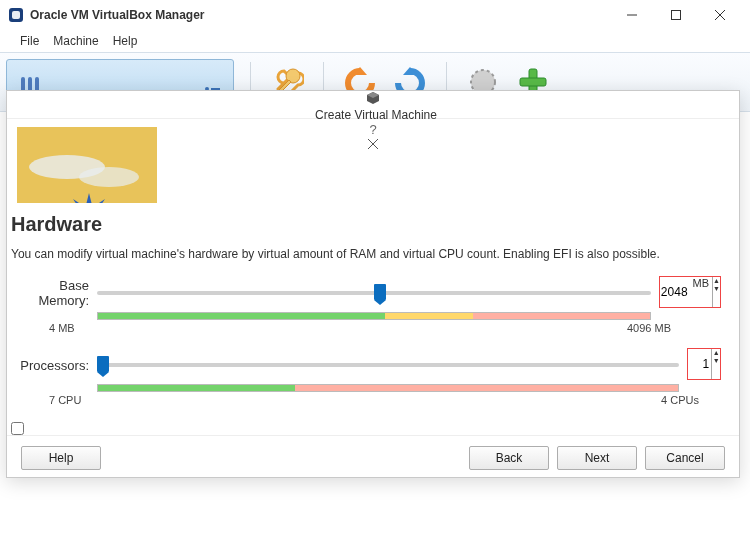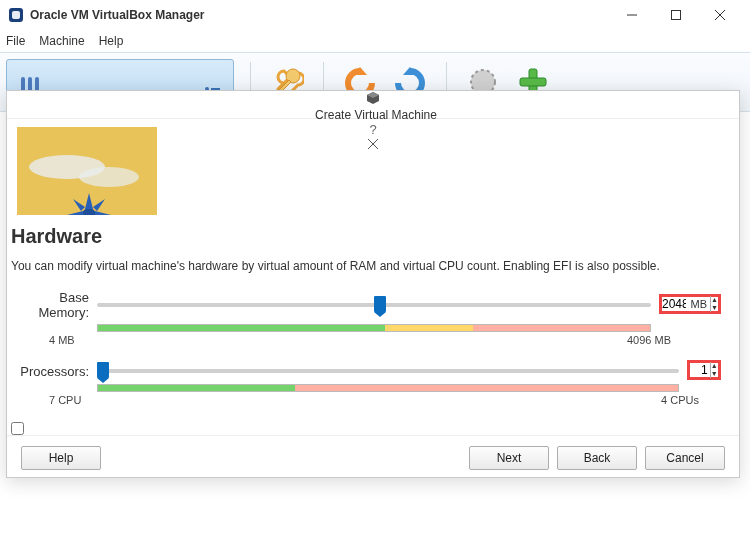--- a/index.html
+++ b/index.html
@@ -3,21 +3,21 @@
 <meta charset="utf-8">
 <style>
 * { box-sizing: border-box; margin: 0; padding: 0; }
 body { font-family: "Segoe UI", Tahoma, sans-serif; font-size: 12px; background: #fff; width: 750px; height: 550px; overflow: hidden; }
 
 
 .titlebar { height: 30px; display: flex; align-items: center; padding: 0 8px; background: #fff; }
 .titlebar .logo { width: 16px; height: 16px; margin-right: 6px; }
 .titlebar .title { flex: 1; font-size: 12px; color: #333; font-weight: bold; }
 .titlebar .winbtn { width: 44px; height: 30px; display: flex; align-items: center; justify-content: center; color: #555; }
-.menubar { height: 22px; display: flex; align-items: center; padding: 0 6px; background: #fff; font-size: 12px; color: #333; gap: 14px; }
+.menubar { height: 22px; display: flex; align-items: center; padding: 0 6px; background: #fff; font-size: 12px; color: #333; gap: 14px; margin-left: 14px; }
 .menubar span { cursor: default; }
 
 .toolbar { height: 60px; background: linear-gradient(#fafcff,#eef3f8); border-top: 1px solid #d6e0ea; border-bottom: 1px solid #d6e0ea; display: flex; align-items: center; padding: 0 6px; gap: 10px; }
 .tools-panel { width: 228px; height: 46px; background: linear-gradient(#d7eaf9,#bfddf3); border: 1px solid #8fb7d8; border-radius: 3px; display: flex; align-items: flex-end; padding: 0 10px; }
 .tools-panel .wrench { margin-right: 8px; }
 .tools-panel .label { font-weight: bold; font-size: 13px; flex: 1; }
 .tools-panel .mini { display: flex; gap: 2px; }
 .toolbar .sep { width: 1px; height: 40px; background: #d0d8e0; margin: 0 6px; }
 .iconbtn { width: 40px; height: 40px; display: flex; align-items: center; justify-content: center; }
 
@@ -40,21 +40,21 @@
 .row .track .rail { position: absolute; top: 7px; left: 0; right: 0; height: 4px; background: #d0d0d0; border-radius: 2px; }
 .row .track .thumb { position: absolute; top: 0; width: 12px; height: 16px; background: #0b6dbf; border-radius: 1px; }
 .row .track .thumb:after { content: ""; position: absolute; bottom: -5px; left: 0; width: 0; height: 0; border-left: 6px solid transparent; border-right: 6px solid transparent; border-top: 5px solid #0b6dbf; }
 
 .colorbar { height: 8px; margin: 4px 0 2px 86px; display: flex; border: 1px solid #bbb; }
 .colorbar .seg { height: 100%; }
 .rangelabels { display: flex; margin-left: 38px; font-size: 11px; color: #444; }
 .rangelabels .min { flex: 1; }
 .rangelabels .max { }
 
-.numinput { width: 62px; height: 20px; border: 3px solid #ef4444; display: flex; align-items: center; }
+.numinput { width: 62px; height: 32px; border: 1px solid #ef4444; display: flex; }
 .numinput input { border: none; width: 100%; text-align: right; font-size: 12px; padding-right: 2px; outline: none; }
 .numinput .unit { font-size: 11px; padding: 0 3px; color: #333; }
 .numinput .spin { width: 12px; display: flex; flex-direction: column; font-size: 7px; line-height: 8px; text-align: center; color: #333; border-left: 1px solid #aaa; }
 
 .numinput.small { width: 34px; }
 
 .chk { display: flex; align-items: center; gap: 6px; margin: 16px 0 0 0; }
 .chk input { width: 13px; height: 13px; }
 
 .dialog .dfooter { height: 44px; display: flex; align-items: center; padding: 0 14px; border-top: 1px solid #eee; }
@@ -263,17 +263,17 @@
 
       <label class="chk">
         <input type="checkbox" style="">
       </label>
     </div>
   </div>
 
   <div class="dfooter">
     <button class="btn help">Help</button>
     <div class="spacer"></div>
+    <button class="btn">Back</button>
     <button class="btn">Next</button>
-    <button class="btn">Back</button>
     <button class="btn">Cancel</button>
   </div>
 </div>
 
 </body></html>

